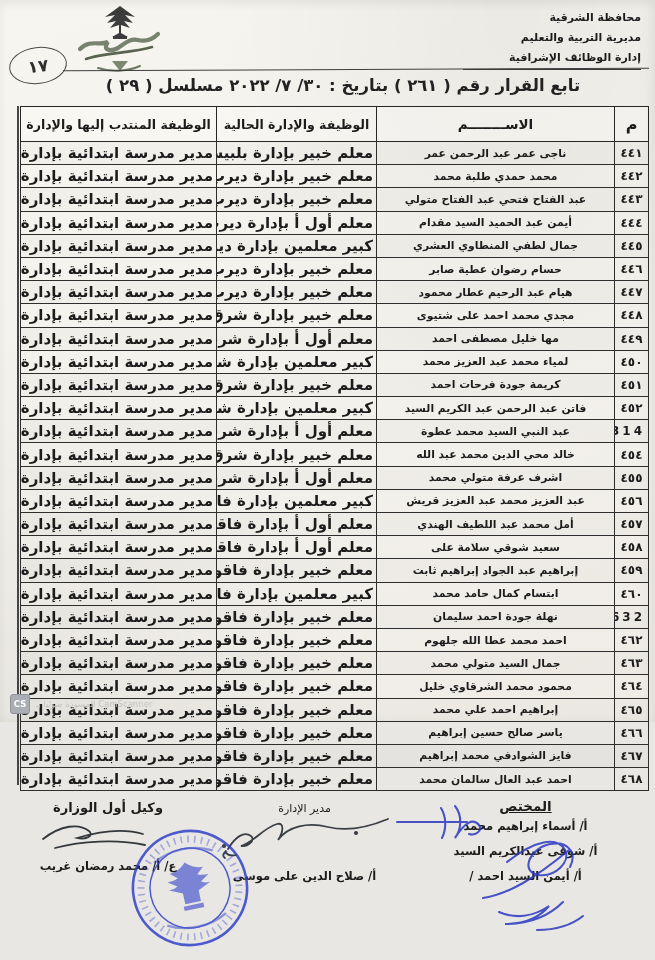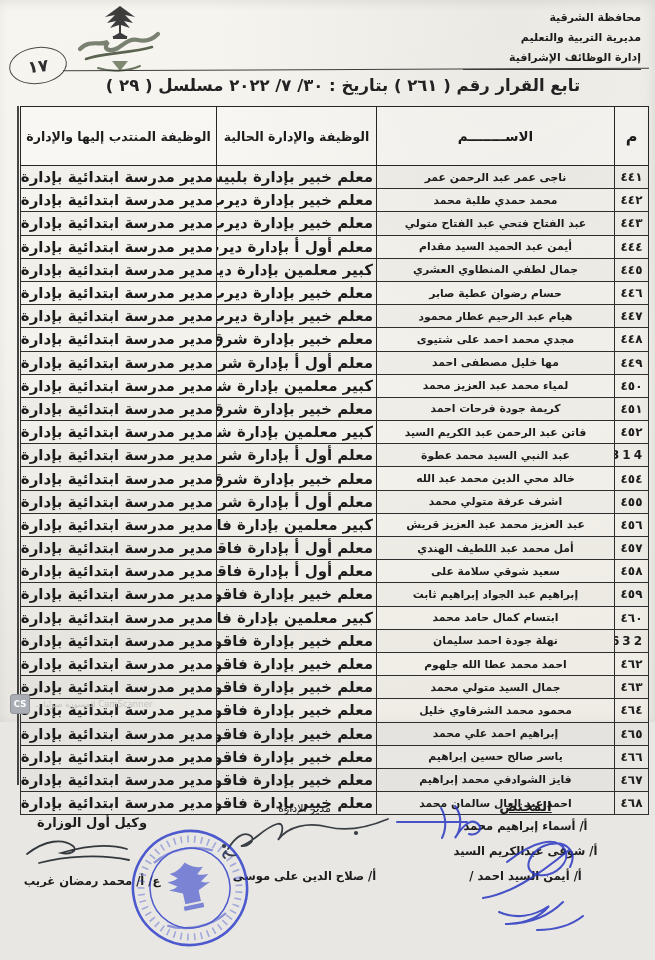--- a/index.html
+++ b/index.html
@@ -18,37 +18,37 @@
   
   .corner-num{position:absolute;top:47px;left:9px;width:56px;height:35px;border:1.8px solid #4a4a4a;
     border-radius:50%;display:flex;align-items:center;justify-content:center;font-size:17px;font-weight:bold;
     transform:rotate(-7deg);color:#2e2e2e;}
   .corner-line{position:absolute;top:69px;left:63px;width:586px;border-top:1.8px solid #3f3f3f;transform:rotate(-.25deg);}
   
   .title{position:absolute;top:76px;left:55px;right:24px;text-align:center;font-size:16.5px;font-weight:bold;letter-spacing:.2px;color:#222;}
   
   .table-edge{position:absolute;top:106px;left:17px;width:2px;height:679px;background:#454545;}
   table.decree{position:absolute;top:106px;right:6px;width:628px;border-collapse:collapse;table-layout:fixed;}
-  table.decree th{border:1.7px solid #262626;font-weight:bold;height:34px;padding:12px 2px;background:rgba(255,255,255,.25);}
+  table.decree th{border:1.7px solid #262626;font-weight:bold;height:34px;padding:0 2px;background:rgba(255,255,255,.25);}
   table.decree td{border:1.4px solid #2e2e2e;height:22.2px;padding:0 3px;font-weight:bold;overflow:hidden;white-space:nowrap;}
   col.w-num{width:34px;} col.w-name{width:238px;} col.w-cur{width:160px;} col.w-sec{width:196px;}
   .h-num{font-size:16px;} .h-name{font-size:13.5px;} .h-cur,.h-sec{font-size:12.5px;}
   .c-num{font-size:12px;letter-spacing:3px;text-align:center;}
   .c-name{font-size:10.8px;text-align:center;}
   .c-cur,.c-sec{font-size:15px;text-align:right;}
   tbody tr:nth-child(odd) td{background:rgba(0,0,0,.015);}
   
   .f-specialist{position:absolute;top:798px;right:12px;width:235px;text-align:center;}
   .f-specialist .head{font-size:13.5px;font-weight:bold;text-decoration:underline;}
   .f-specialist .names div{font-size:11.5px;font-weight:bold;line-height:25px;white-space:nowrap;}
   .sig-specialist{position:absolute;top:800px;right:18px;width:250px;height:140px;pointer-events:none;}
   .f-director{position:absolute;top:802px;left:212px;width:185px;text-align:center;}
   .f-director .head{font-size:11px;font-weight:normal;}
   .f-director .name{font-size:11.5px;font-weight:bold;white-space:nowrap;}
-  .f-under{position:absolute;top:800px;left:6px;width:172px;text-align:center;margin-top:15px;}
+  .f-under{position:absolute;top:800px;left:22px;width:172px;text-align:center;}
   .f-under .head{font-size:13px;font-weight:bold;}
   .f-under .name{font-size:11.5px;font-weight:bold;white-space:nowrap;}
   .stamp{position:absolute;top:812px;left:126px;width:128px;height:148px;}
   
   .watermark{position:absolute;left:10px;bottom:8px;display:flex;align-items:center;gap:6px;direction:ltr;}
   .cs-badge{width:18px;height:18px;background:#aaaeb4;color:#fff;font-size:8.5px;font-weight:bold;border-radius:3px;
     display:flex;align-items:center;justify-content:center;border:1px solid #90949a;}
   .wm-text{font-size:8.5px;color:#c3c3c1;}
 </style>
 </head>

